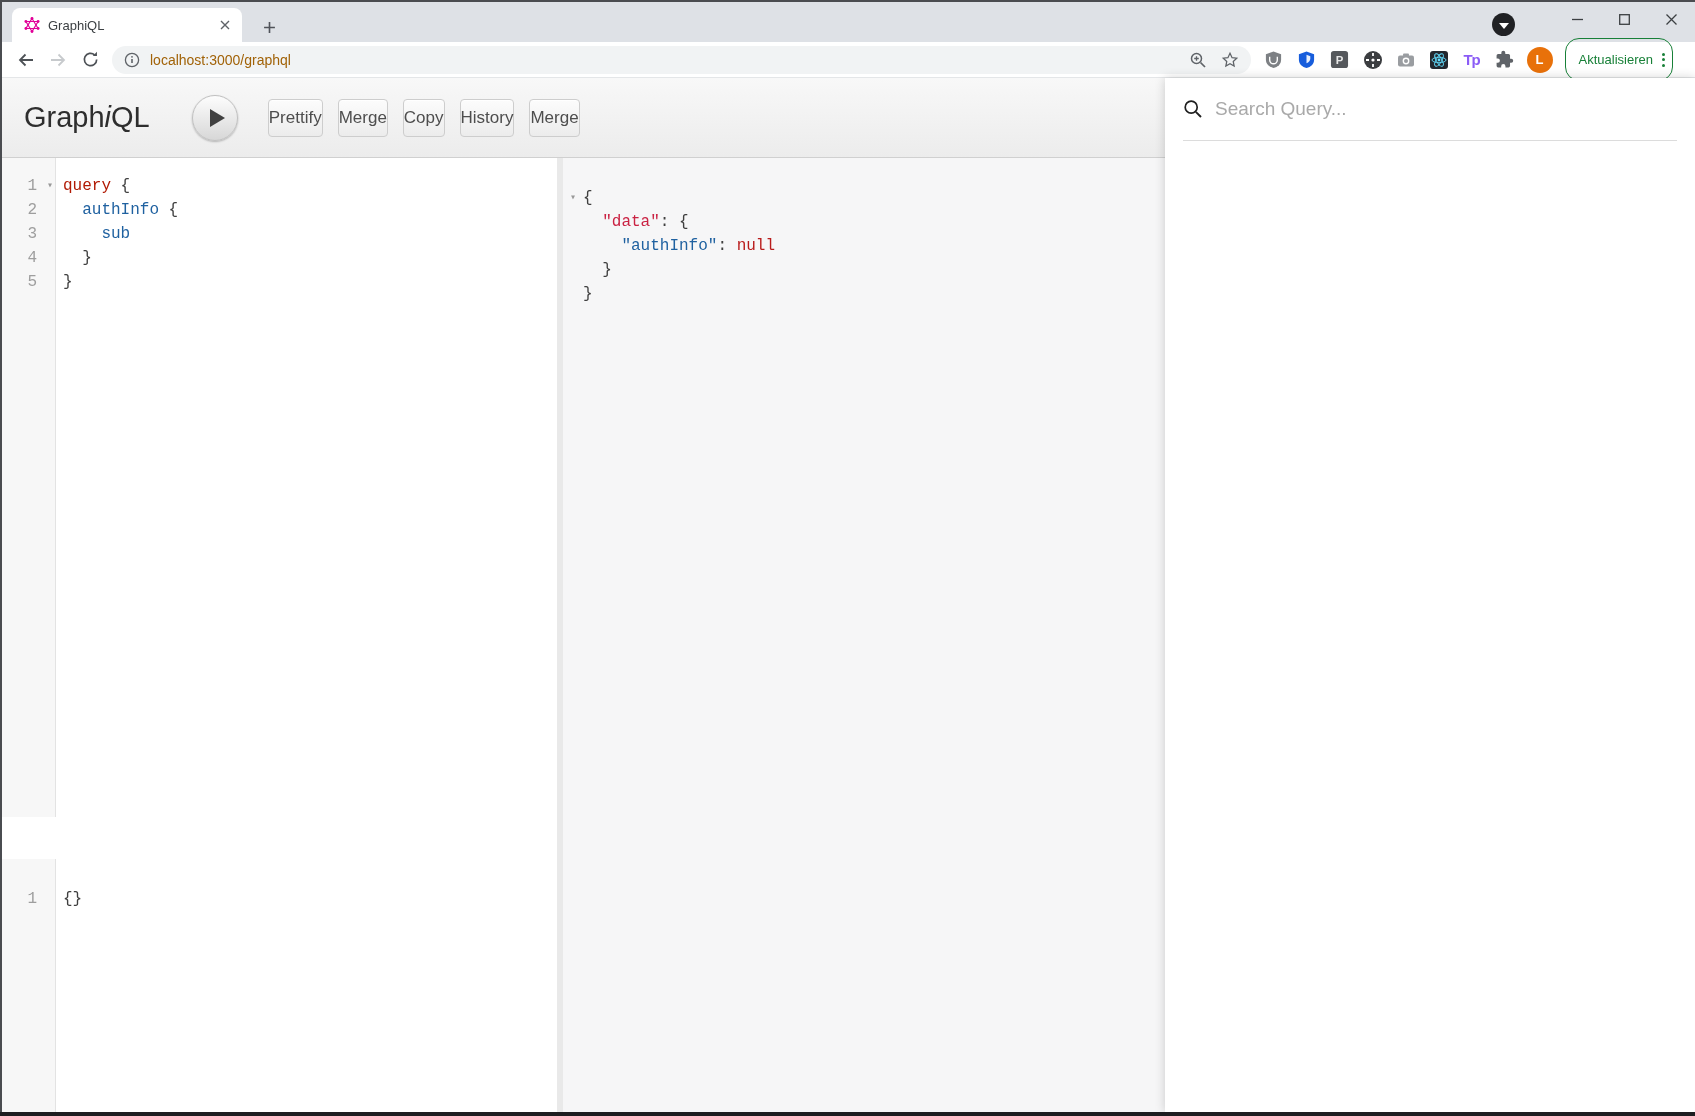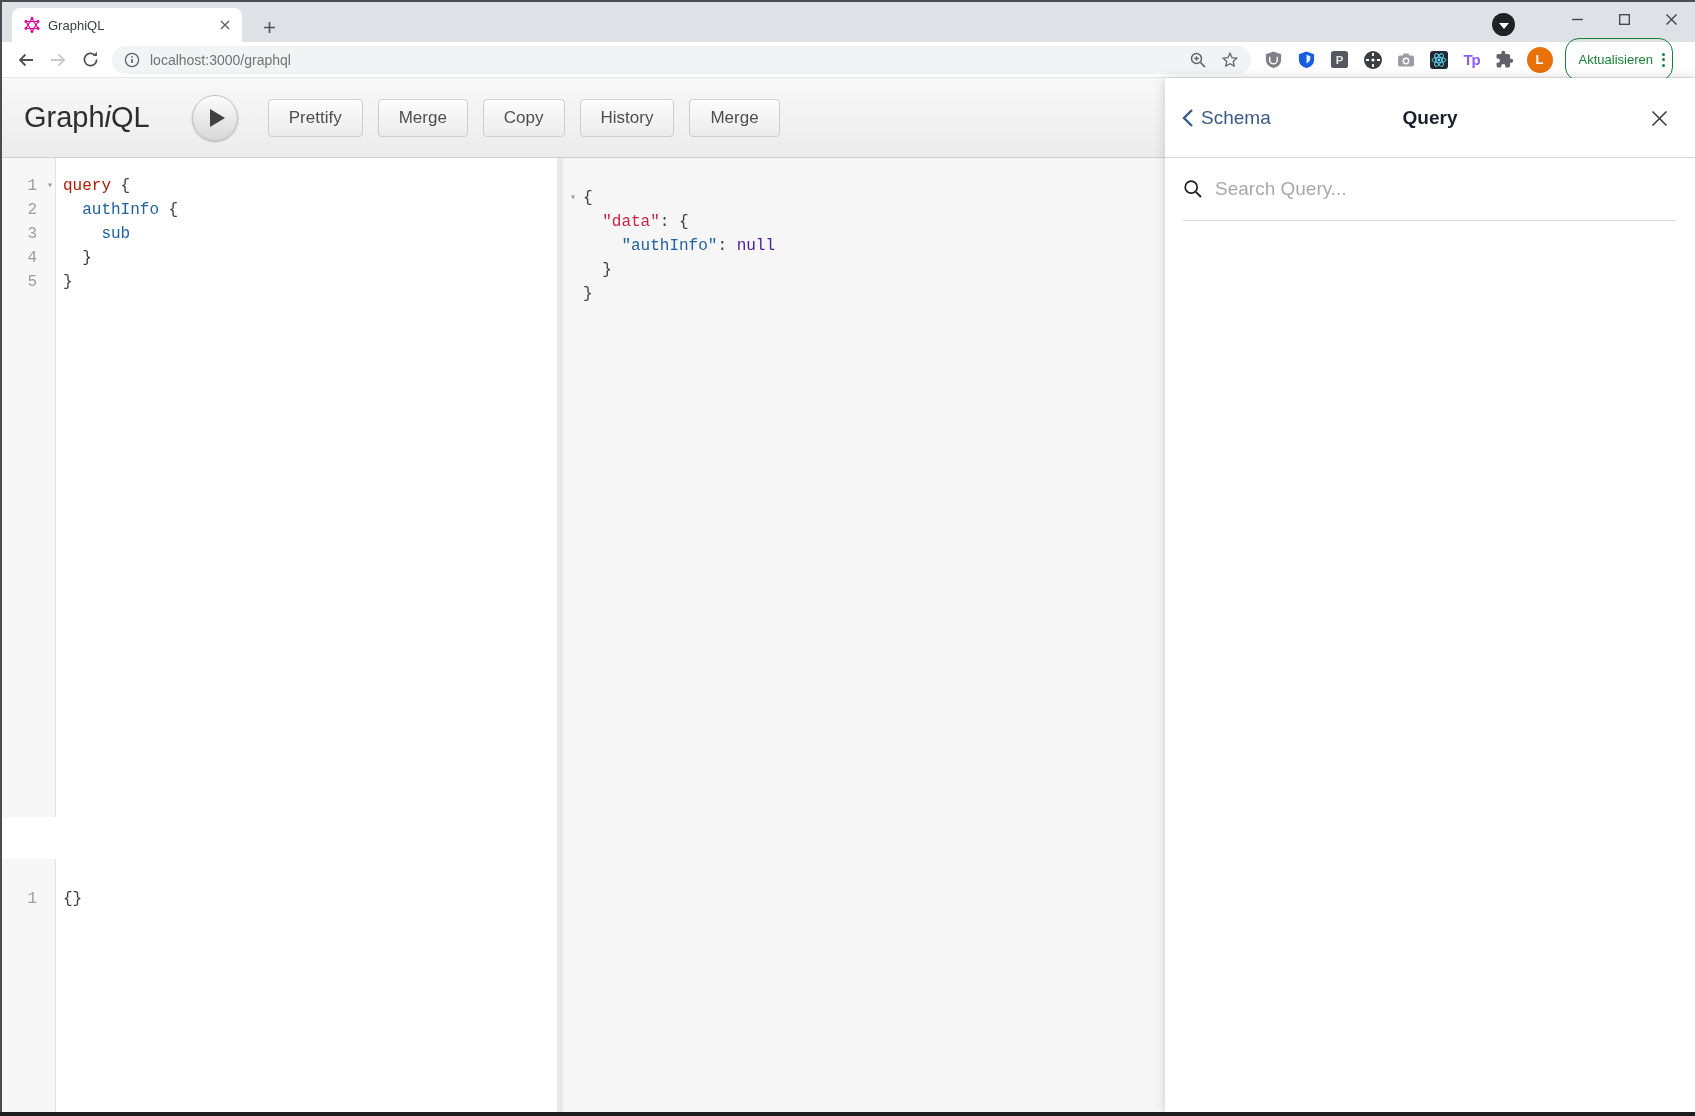--- a/index.html
+++ b/index.html
@@ -28,21 +28,21 @@
              border-top:6px solid #fff;margin-top:2px;}
   .win-controls{position:absolute;right:0;top:0;height:34px;display:flex;}
   .win-btn{width:47px;height:34px;display:flex;align-items:center;justify-content:center;}
 
   
   .navbar{position:absolute;top:42px;left:0;right:0;height:36px;background:#fff;
           border-bottom:1px solid #e4e6e8;display:flex;align-items:center;padding:0 10px;}
   .nav-btn{width:32px;height:32px;display:flex;align-items:center;justify-content:center;border-radius:50%;}
   .omnibox{flex:1;height:28px;background:#f1f3f4;border-radius:14px;margin-left:6px;
            display:flex;align-items:center;padding:0 12px;gap:10px;min-width:0;}
-  .url-text{font-size:14px;color:#737373;white-space:nowrap;}
+  .url-text{font-size:14px;color:#a16207;white-space:nowrap;}
   .omni-right{margin-left:auto;display:flex;align-items:center;gap:14px;}
   .ext-row{display:flex;align-items:center;gap:11px;margin-left:12px;}
   .ext{width:22px;height:22px;display:flex;align-items:center;justify-content:center;}
   .tp-text{font-weight:bold;font-size:15px;color:#8b5cf6;letter-spacing:-1px;}
   .avatar{width:26px;height:26px;border-radius:50%;background:#E8710A;color:#fff;font-size:13px;
           font-weight:bold;display:flex;align-items:center;justify-content:center;}
   .update-pill{height:43px;border:1px solid #188038;border-radius:14px;color:#188038;
           display:flex;align-items:center;gap:9px;padding:0 7px 0 13px;font-size:13px;margin:0 12px;}
   .dots{display:flex;flex-direction:column;gap:2.5px;}
   .dots i{width:3px;height:3px;border-radius:50%;background:#188038;}
@@ -51,37 +51,37 @@
   .gql-topbar{position:absolute;top:78px;left:0;right:0;height:80px;
       background:linear-gradient(#f8f8f8,#ececec);border-bottom:1px solid #d0d0d0;
       display:flex;align-items:center;}
   .logo{margin-left:24px;font-size:29px;color:#2e2e2e;}
   .logo .it{font-style:italic;}
   .play-btn{margin-left:42px;width:46px;height:46px;border-radius:50%;
       background:linear-gradient(#fdfdfd,#d7d7d7);border:1px solid #c0c0c0;
       box-shadow:0 1px 2px rgba(0,0,0,.25);display:flex;align-items:center;justify-content:center;}
   .play-tri{width:0;height:0;border-left:15px solid #404040;border-top:9px solid transparent;
       border-bottom:9px solid transparent;margin-left:5px;}
-  .tb-btn{margin-left:15px;padding:8px 20px;font-size:17px;color:#4e4e4e;
+  .tb-btn{margin-left:15px;padding:8px 0;font-size:17px;color:#4e4e4e;
       background:linear-gradient(#fcfcfc,#ececec);border:1px solid #cdcdcd;border-radius:4px;
       box-shadow:inset 0 1px 0 #fff;}
   .tb-btn:first-of-type{margin-left:30px;}
 
   
   .main{position:absolute;top:158px;bottom:4px;left:0;right:0;background:#fff;}
   .mono{font-family:"Liberation Mono","DejaVu Sans Mono",monospace;font-size:16px;line-height:24px;}
   .query-pane{position:absolute;left:0;top:0;width:557px;bottom:0;background:#fff;}
   .query-editor{position:absolute;top:0;left:0;right:0;height:659px;display:flex;overflow:hidden;}
   .gutter{width:56px;background:#f7f7f7;border-right:1px solid #e3e3e3;padding-top:16px;flex:none;}
   .gutter-line{height:24px;position:relative;color:#9e9e9e;text-align:right;padding-right:18px;}
   .fold{position:absolute;right:2px;top:0;font-size:10px;color:#999;line-height:24px;}
   .codearea{padding:16px 0 0 7px;white-space:pre;}
   .code-line{height:24px;white-space:pre;}
   .tok-kw{color:#B11A04;} .tok-pn{color:#3f3f3f;} .tok-fld{color:#1F61A0;}
-  .tok-str{color:#CA2243;} .tok-null{color:#4c1d95;}
+  .tok-str{color:#CA2243;} .tok-null{color:#b91c1c;}
 
   .drag-bar{position:absolute;left:557px;width:6px;top:0;bottom:0;background:#e9e9e9;}
 
   .result-pane{position:absolute;left:563px;width:602px;top:0;bottom:0;background:#f6f6f7;}
   .result-code{padding:28px 0 0 20px;position:relative;}
   .result-fold{position:absolute;left:7px;top:28px;font-size:10px;color:#999;line-height:24px;}
 
   .var-bar{position:absolute;top:659px;left:0;right:0;height:42px;background:#efefef;
       border-top:1px solid #d6d6d6;border-bottom:1px solid #d6d6d6;
       display:flex;align-items:center;gap:28px;padding-left:60px;}
@@ -321,36 +321,20 @@
           <div class="code-line"><span class="tok-pn">    </span><span class="tok-fld">"authInfo"</span><span class="tok-pn">: </span><span class="tok-null">null</span></div>
           <div class="code-line"><span class="tok-pn">  }</span></div>
           <div class="code-line"><span class="tok-pn">}</span></div>
         </div>
     </div>
   </div>
 
 </div>
 
 <div class="doc-panel">
-  <div class="doc-header">
-    <div class="doc-back">
-      <span style="display:flex;">
-        <svg width="13" height="20" viewBox="0 0 13 20" fill="none">
-            <path d="M11 2 L3 10 l8 8" stroke="#3a5a83" stroke-width="2.4"></path>
-          </svg>
-      </span>
-      <span class="doc-back-label">Schema</span>
-    </div>
-    <div class="doc-title">Query</div>
-    <div class="doc-close">
-      <svg width="17" height="17" viewBox="0 0 17 17">
-          <path d="M1.5 1.5 L15.5 15.5 M15.5 1.5 L1.5 15.5" stroke="#3f3f3f" stroke-width="1.6"></path>
-        </svg>
-    </div>
-  </div>
   <div class="doc-search">
     <span style="display:flex;">
       <svg width="20" height="20" viewBox="0 0 20 20" fill="none">
         <circle cx="8.2" cy="8.2" r="6" stroke="#1f1f1f" stroke-width="1.7"></circle>
         <path d="M12.8 12.8 L18 18" stroke="#1f1f1f" stroke-width="1.9"></path>
       </svg>
     </span>
     <input type="text" placeholder="Search Query..." style="">
   </div>
 </div>

